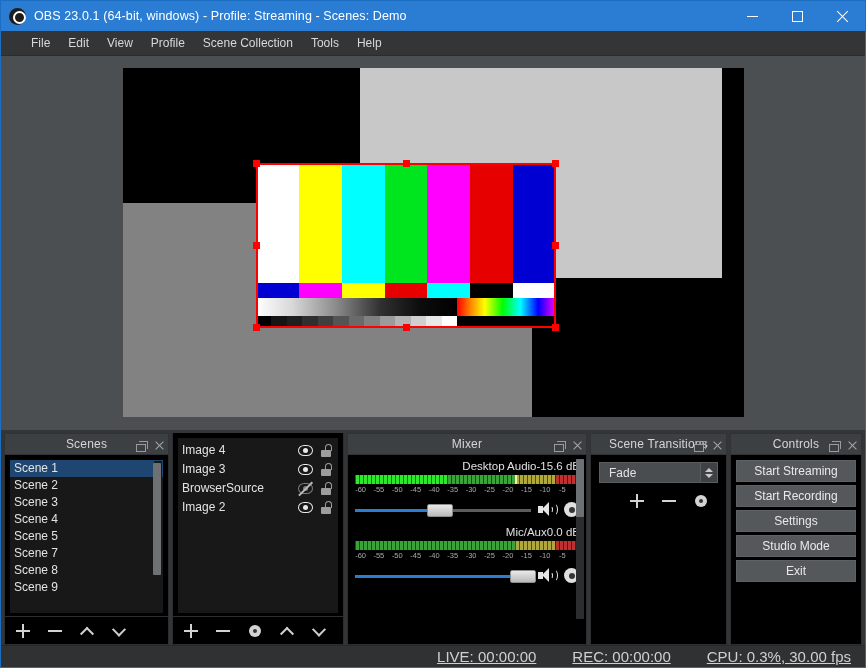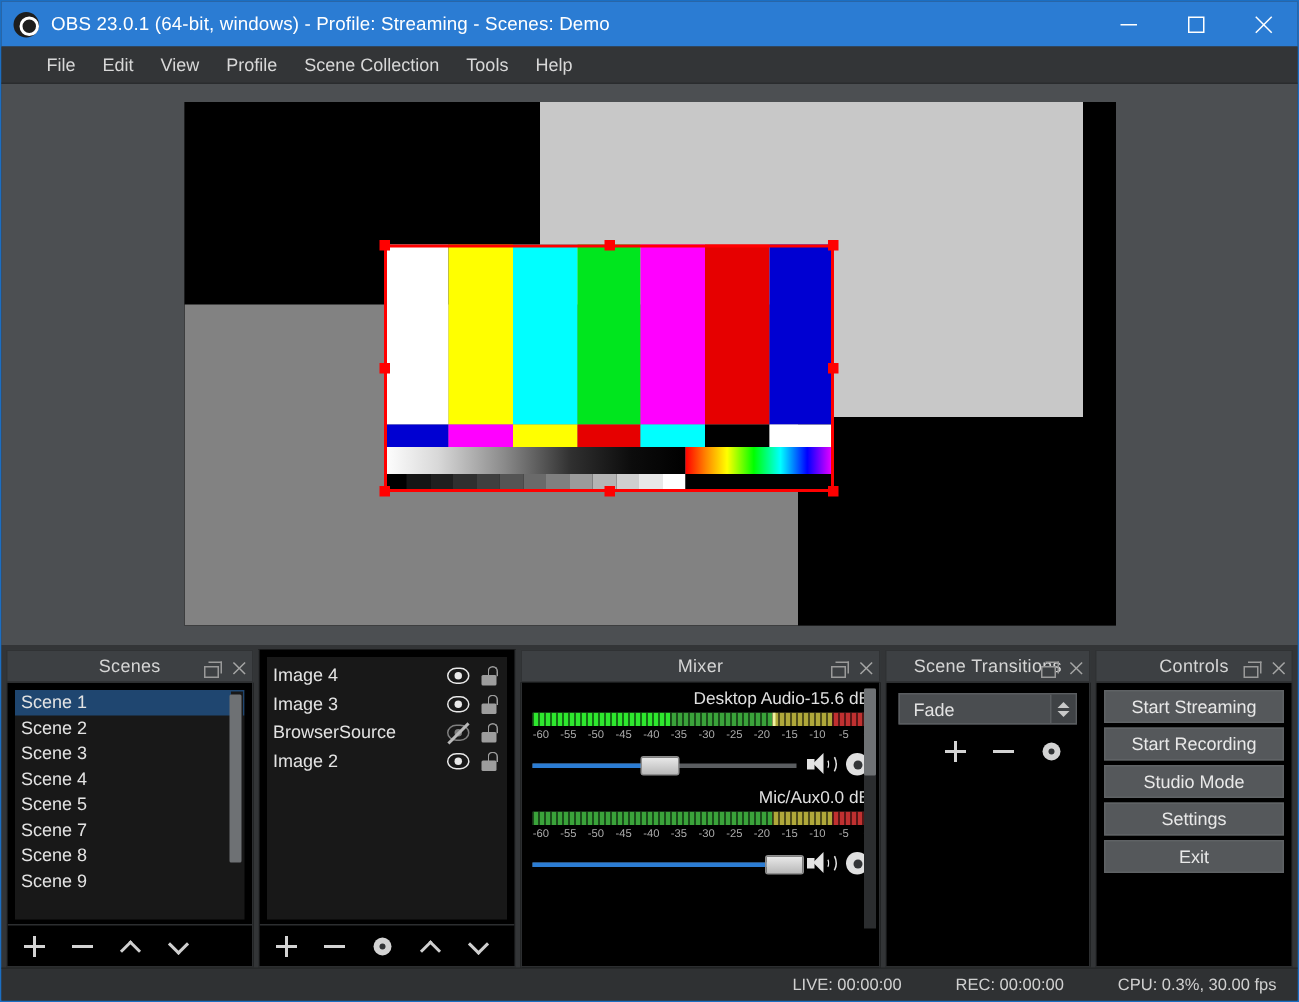--- a/index.html
+++ b/index.html
@@ -402,21 +402,21 @@
 
   
   #statusbar {
     flex: 0 0 22px; height: 22px;
     background: #2f3133;
     border-top: 1px solid #262829;
     display: flex; align-items: center; justify-content: flex-end;
     padding-right: 14px; gap: 36px;
   }
   #statusbar .st {
-    font-size: 11px; color: #d0d0d0; white-space: nowrap;
+    font-size: 15px; color: #d0d0d0; white-space: nowrap; text-decoration: underline;
   }
 </style>
 </head>
 <body>
 
 <div id="app">
 
   <div id="titlebar">
     <div class="logo"></div>
     <div class="title">OBS 23.0.1 (64-bit, windows) - Profile: Streaming - Scenes: Demo</div>
@@ -763,22 +763,22 @@
       <div class="dock-title">
         <div class="dt-label">Controls</div>
         <div class="dt-icons">
           <div class="ic-float"></div>
           <div class="ic-close"></div>
         </div>
       </div>
       <div class="dock-body" id="controls-body">
         <div class="ctl-btn">Start Streaming</div>
         <div class="ctl-btn">Start Recording</div>
+        <div class="ctl-btn">Settings</div>
         <div class="ctl-btn">Studio Mode</div>
-        <div class="ctl-btn">Settings</div>
         <div class="ctl-btn">Exit</div>
       </div>
     </div>
 
   </div>
 
   <div id="statusbar">
     <div class="st">LIVE: 00:00:00</div>
     <div class="st">REC: 00:00:00</div>
     <div class="st">CPU: 0.3%, 30.00 fps</div>

